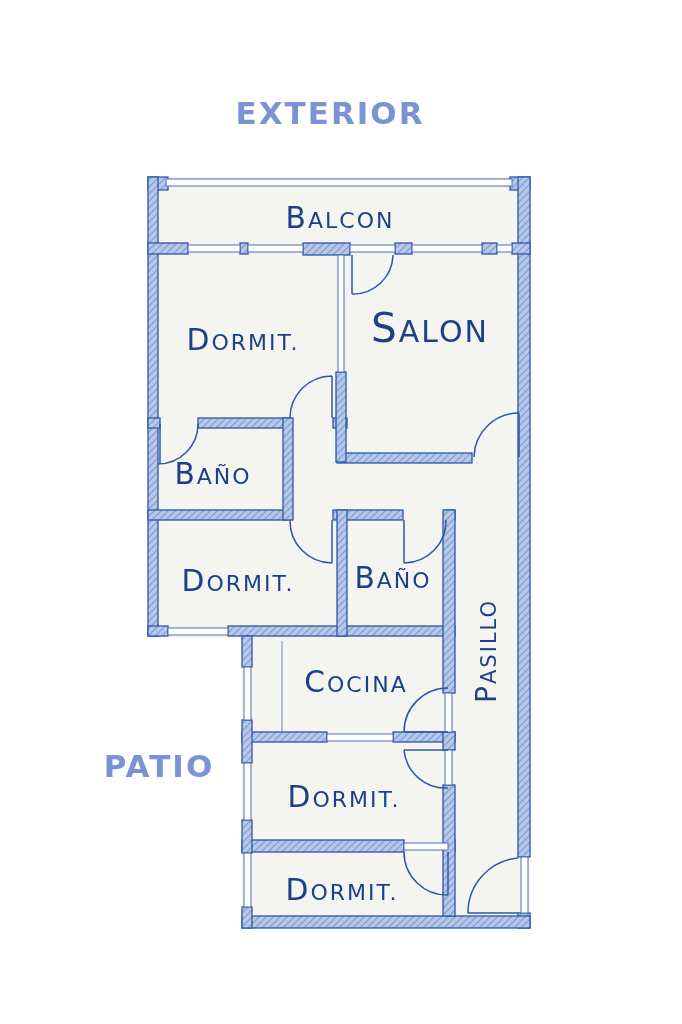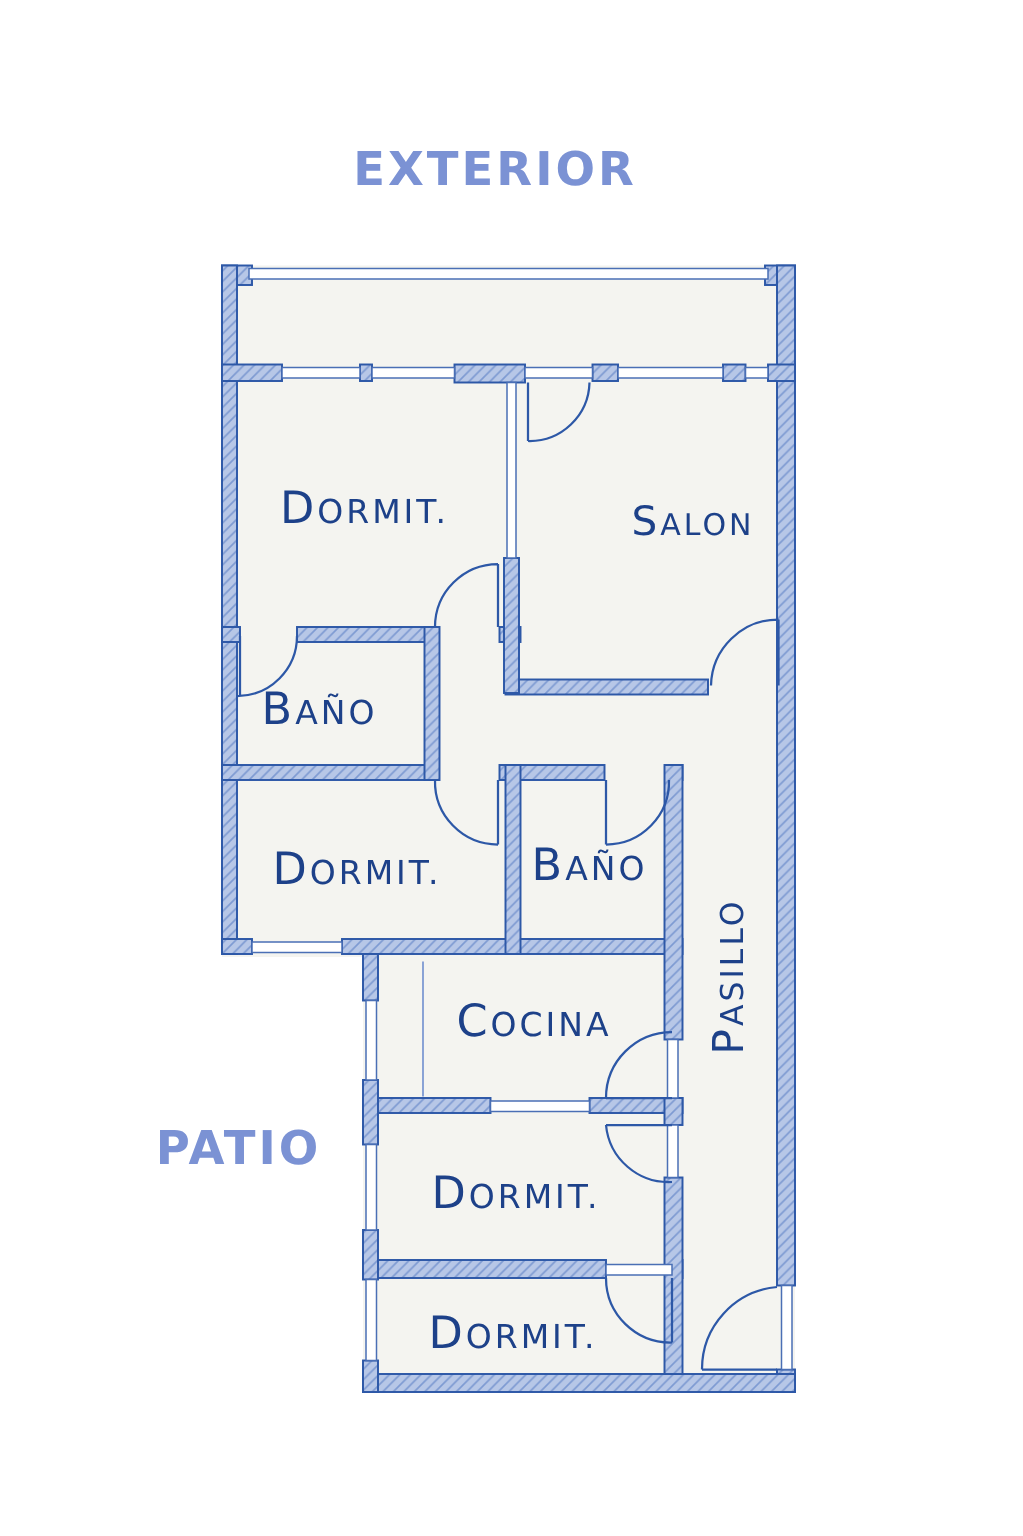--- a/index.html
+++ b/index.html
@@ -18,21 +18,21 @@
   .lbl-patio{left:159px;top:766px;}
   
   .room-label{
     position:absolute;transform:translate(-50%,-50%);
     color:#1d4189;font-size:22px;letter-spacing:2px;white-space:nowrap;
     font-family:"DejaVu Sans",sans-serif;text-transform:uppercase;
   }
   .room-label::first-letter{font-size:1.35em;}
   .lbl-balcon{left:340px;top:217px;}
   .lbl-dormit-top{left:243px;top:339px;}
-  .lbl-salon{left:430px;top:348px;font-size:20px;margin-left:32px;}
+  .lbl-salon{left:430px;top:328px;font-size:30px;}
   .lbl-bano-top{left:213px;top:473px;}
   .lbl-dormit-mid{left:238px;top:580px;}
   .lbl-bano-mid{left:393px;top:577px;}
   .lbl-cocina{left:356px;top:681px;}
   .lbl-pasillo{left:486px;top:651px;transform:translate(-50%,-50%) rotate(-90deg);font-size:21px;}
   .lbl-dormit-lower{left:344px;top:796px;}
   .lbl-dormit-bottom{left:342px;top:889px;}
   .lbl-entrada{left:582px;top:891px;font-size:20px;}
   
   .w{fill:url(#hatch);stroke:#2d58a7;stroke-width:1.3;}
@@ -143,20 +143,21 @@
       <path class="d" d="M448 732 L404 732 M404 732 A 44 44 0 0 1 448 688"></path>
       <path class="d" d="M448 750 L404 750 M404 750 A 42 42 0 0 0 448 788"></path>
       <path class="d" d="M448 852 L448 895 M404 852 A 43 43 0 0 0 448 895"></path>
       <path class="d" d="M518 913 L468 913 M468 913 A 55 55 0 0 1 518 858"></path>
     </g>
   </svg>
 
   <div class="area-label lbl-patio">PATIO</div>
   <div class="area-label lbl-exterior">EXTERIOR</div>
 
+  <div class="room-label lbl-balcon">Balcon</div>
   <div class="room-label lbl-dormit-top">Dormit.</div>
   <div class="room-label lbl-salon">Salon</div>
   <div class="room-label lbl-bano-top">Baño</div>
   <div class="room-label lbl-dormit-mid">Dormit.</div>
   <div class="room-label lbl-bano-mid">Baño</div>
   <div class="room-label lbl-cocina">Cocina</div>
   <div class="room-label lbl-pasillo">Pasillo</div>
   <div class="room-label lbl-dormit-lower">Dormit.</div>
   <div class="room-label lbl-dormit-bottom">Dormit.</div>
 

